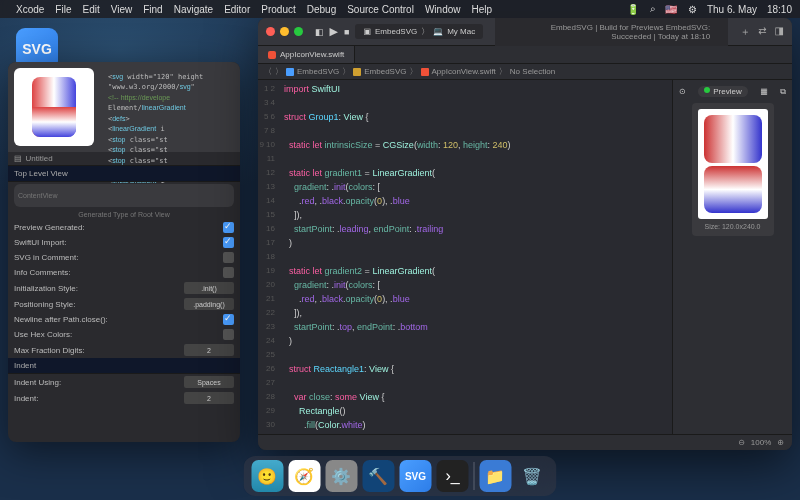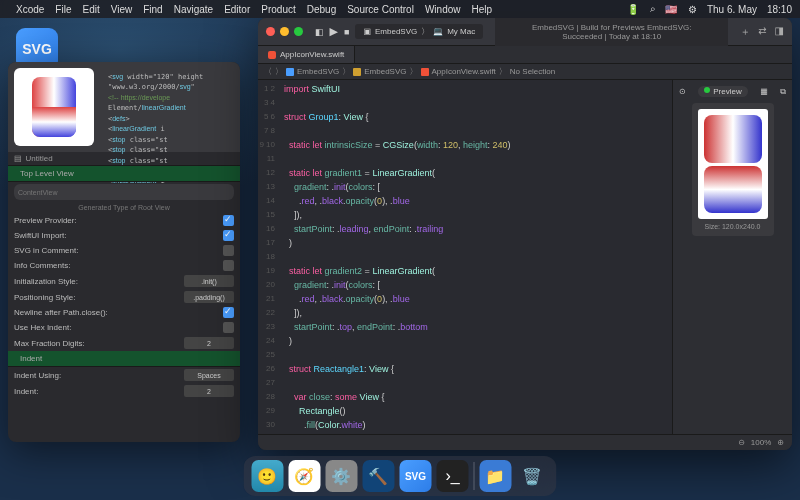--- a/index.html
+++ b/index.html
@@ -13,38 +13,38 @@
 .deskicon{position:absolute;top:28px;left:12px;width:50px;text-align:center;color:#fff;font-size:9px}
 .deskicon .iconbox{width:42px;height:42px;margin:0 auto 3px;background:linear-gradient(135deg,#4a9eff,#2d7de8);border-radius:9px;display:flex;align-items:center;justify-content:center;color:#fff;font-size:14px;font-weight:600}
 
 .win1{position:absolute;top:62px;left:8px;width:232px;height:380px;background:#2a2a2e;border-radius:8px;box-shadow:0 10px 40px rgba(0,0,0,.5);overflow:hidden;display:flex;flex-direction:column}
 .w1top{height:90px;background:#3a3a3e;padding:6px;display:flex;gap:8px}
 .preview{width:80px;height:78px;background:#fff;border-radius:6px;padding:8px;display:flex;align-items:center;justify-content:center}
 .shape{width:44px;height:60px;border-radius:8px;background:linear-gradient(90deg,#d44,#fff,#44d);position:relative}
 .shape::after{content:"";position:absolute;top:30px;left:0;right:0;height:30px;border-radius:0 0 8px 8px;background:linear-gradient(180deg,#d44,#fff,#44d)}
 .w1mid{padding:2px 6px;font-size:8px;color:#999;border-bottom:1px solid #1a1a1a;display:flex;align-items:center;gap:4px}
 .w1body{flex:1;overflow:hidden;font-size:8px;color:#ccc}
-.w1section{padding:3px 12px;background:#14532d;font-size:8px;color:#aaa;border-bottom:1px solid #1a1a1a}
+.w1section{padding:3px 6px;background:#0f172a;font-size:8px;color:#aaa;border-bottom:1px solid #1a1a1a}
 .w1row{display:flex;justify-content:space-between;align-items:center;padding:2px 6px;font-size:8px;color:#bbb}
 .w1row .ctrl{width:50px;height:12px;background:#444;border-radius:2px;font-size:7px;display:flex;align-items:center;justify-content:center;color:#ccc}
 .chk{width:11px;height:11px;background:#555;border-radius:2px;position:relative}
 .chk.on{background:#4a9eff}
 .chk.on::after{content:"✓";position:absolute;top:-1px;left:1px;font-size:9px;color:#fff}
 .w1code{padding:4px 6px;font-family:Menlo,monospace;font-size:7px;line-height:1.35;color:#bbb}
 .w1code .ty{color:#6fc8e0}
 .w1code .cm{color:#6a9955}
 
 .win2{position:absolute;top:18px;left:258px;width:534px;height:432px;background:#292a30;border-radius:8px;box-shadow:0 15px 50px rgba(0,0,0,.6);overflow:hidden;display:flex;flex-direction:column}
 .w2tb{height:28px;background:#35363c;display:flex;align-items:center;padding:0 8px;gap:6px;font-size:9px;color:#ccc;border-bottom:1px solid #1a1a1a}
 .traffic{display:flex;gap:5px;margin-right:6px}
 .dot{width:9px;height:9px;border-radius:50%}
 .dot.r{background:#ff5f56}.dot.y{background:#ffbd2e}.dot.g{background:#27c93f}
 .w2tb .play{font-size:11px}
 .w2tb .scheme{background:#2a2a2e;padding:2px 8px;border-radius:3px;font-size:8px;display:flex;align-items:center;gap:4px}
-.w2tb .status{flex:1;text-align:center;font-size:8px;color:#999;background:#2a2a2e;padding:18px;border-radius:3px;margin:0 6px}
+.w2tb .status{flex:1;text-align:right;font-size:8px;color:#999;background:#2a2a2e;padding:18px;border-radius:3px;margin:0 6px}
 .w2tb .ricons{display:flex;gap:8px;color:#aaa;font-size:10px}
 .w2tabs{height:18px;background:#2d2e33;display:flex;align-items:center;font-size:8px;color:#ccc;border-bottom:1px solid #1a1a1a}
 .w2tab{padding:0 10px;height:100%;display:flex;align-items:center;gap:4px;background:#35363c;border-right:1px solid #1a1a1a}
 .w2tab .swicon{width:8px;height:8px;background:#f05138;border-radius:2px}
 .w2bc{height:16px;background:#2d2e33;display:flex;align-items:center;padding:0 6px;font-size:8px;color:#999;gap:3px;border-bottom:1px solid #1a1a1a}
 .w2bc .bci{display:flex;align-items:center;gap:3px}
 .w2bc .fic{width:8px;height:8px;background:#4a9eff;border-radius:1px}
 .w2bc .sic{width:8px;height:8px;background:#f05138;border-radius:1px}
 .w2main{flex:1;display:flex;overflow:hidden}
 .editor{flex:1;display:flex;font-family:Menlo,monospace;font-size:9px;line-height:14px;overflow:hidden}
@@ -110,26 +110,26 @@
       </div>
     <div class="w1code" id="svgcode">&lt;<span class="ty">svg</span> width="120" height<br>"www.w3.org/2000/<span class="ty">svg</span>"<br>  <span class="cm">&lt;!-- https://develope</span><br>Element/<span class="ty">linearGradient</span><br>  &lt;<span class="ty">defs</span>&gt;<br>    &lt;<span class="ty">linearGradient</span> i<br>      &lt;<span class="ty">stop</span> class="st<br>      &lt;<span class="ty">stop</span> class="st<br>      &lt;<span class="ty">stop</span> class="st<br>    &lt;/<span class="ty">linearGradient</span>&gt;<br>    &lt;<span class="ty">linearGradient</span> i</div>
   </div>
   <div class="w1mid">
       <span>▤</span>
       <span>Untitled</span>
     </div>
   <div class="w1body">
     <div class="w1section">Top Level View</div>
     <div class="w1row">
-        <input style="flex: 1 1 0%; height: 16px; background: rgb(58, 58, 62); border: none; border-radius: 6px; font-size: 7px; color: rgb(136, 136, 136); padding: 0px 4px;" placeholder="ContentView">
+        <input style="flex: 1 1 0%; height: 23px; background: rgb(58, 58, 62); border: none; border-radius: 6px; font-size: 7px; color: rgb(136, 136, 136); padding: 0px 4px;" placeholder="ContentView">
       </div>
     <div class="w1row" style="justify-content:center;color:#777;font-size:7px">Generated Type of Root View</div>
     <div id="settings1">
         <div class="w1row">
-          <span>Preview Provider:</span>
+          <span>Preview Generated:</span>
           <div class="chk on"></div>
         </div>
         <div class="w1row">
           <span>SwiftUI Import:</span>
           <div class="chk on"></div>
         </div>
       </div>
     <div id="settings2">
         <div class="w1row">
           <span>SVG in Comment:</span>
@@ -145,21 +145,21 @@
         </div>
         <div class="w1row">
           <span>Positioning Style:</span>
           <div class="ctrl">.padding()</div>
         </div>
         <div class="w1row">
           <span>Newline after Path.close():</span>
           <div class="chk on"></div>
         </div>
         <div class="w1row">
-          <span>Use Hex Indent:</span>
+          <span>Use Hex Colors:</span>
           <div class="chk"></div>
         </div>
         <div class="w1row">
           <span>Max Fraction Digits:</span>
           <div class="ctrl">2</div>
         </div>
       </div>
     <div class="w1section">Indent</div>
     <div id="settings3">
         <div class="w1row">

